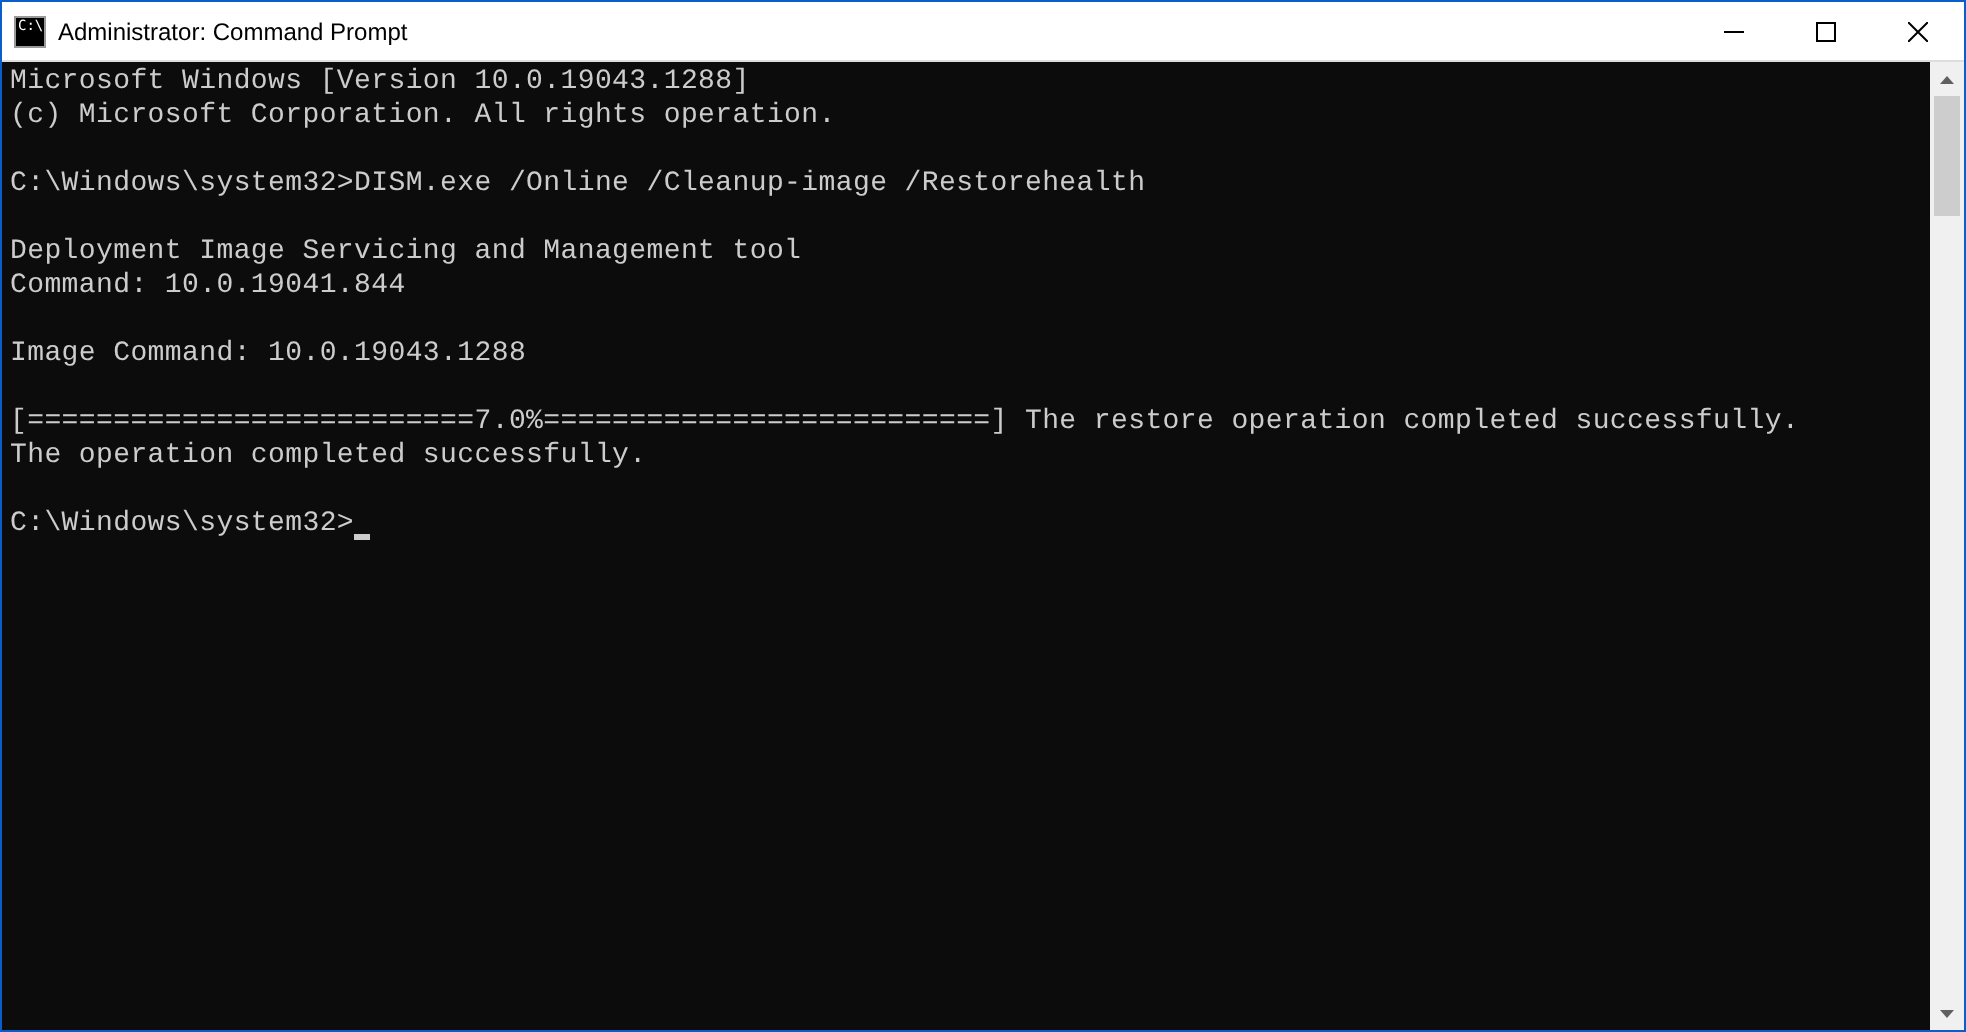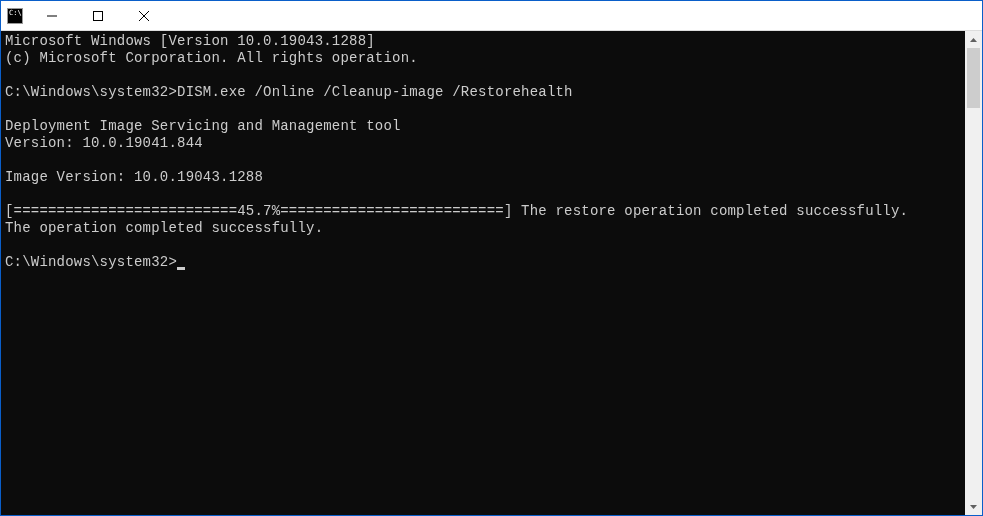--- a/index.html
+++ b/index.html
@@ -135,20 +135,21 @@
       vertical-align: bottom;
       margin-bottom: 1px;
     }
   </style>
 </head>
 <body>
 
 <div class="window">
   <div class="titlebar">
     <span class="titlebar-icon"></span>
+    <span class="titlebar-title">Administrator: Command Prompt</span>
     <div class="titlebar-controls">
       <button class="titlebar-btn">
         <svg viewBox="0 0 10 10">
             <rect x="0" y="4.5" width="10" height="1" fill="#000"></rect>
           </svg>
       </button>
       <button class="titlebar-btn">
         <svg viewBox="0 0 10 10">
             <rect x="0.5" y="0.5" width="9" height="9" fill="none" stroke="#000" stroke-width="1"></rect>
           </svg>
@@ -160,25 +161,25 @@
       </button>
     </div>
   </div>
   <div class="terminal-area">
     <div class="terminal"><span>Microsoft Windows [Version 10.0.19043.1288]</span>
 <span>(c) Microsoft Corporation. All rights operation.</span>
 <span></span>
 <span>C:\Windows\system32&gt;DISM.exe /Online /Cleanup-image /Restorehealth</span>
 <span></span>
 <span>Deployment Image Servicing and Management tool</span>
-<span>Version: 10.0.19041.844</span>
+<span>Command: 10.0.19041.844</span>
 <span></span>
-<span>Image Version: 10.0.19043.1288</span>
+<span>Image Command: 10.0.19043.1288</span>
 <span></span>
-<span>[==========================45.7%==========================] The restore operation completed successfully.</span>
+<span>[==========================7.0%==========================] The restore operation completed successfully.</span>
 <span>The operation completed successfully.</span>
 <span></span>
 <span>C:\Windows\system32&gt;</span><span class="cursor"></span></div>
     <div class="scrollbar">
       <div class="scrollbar-arrow">
         <svg viewBox="0 0 7 4">
             <path d="M3.5 0 L7 4 L0 4 Z"></path>
           </svg>
       </div>
       <div class="scrollbar-track">

